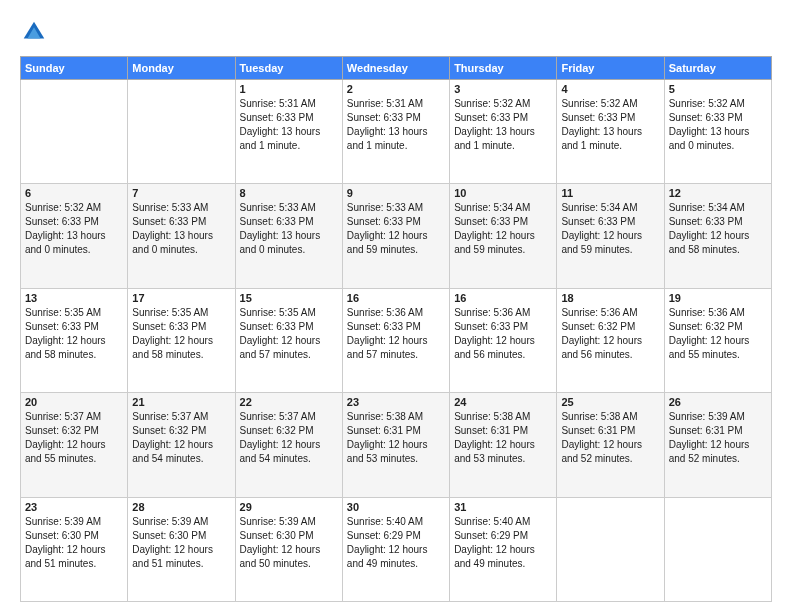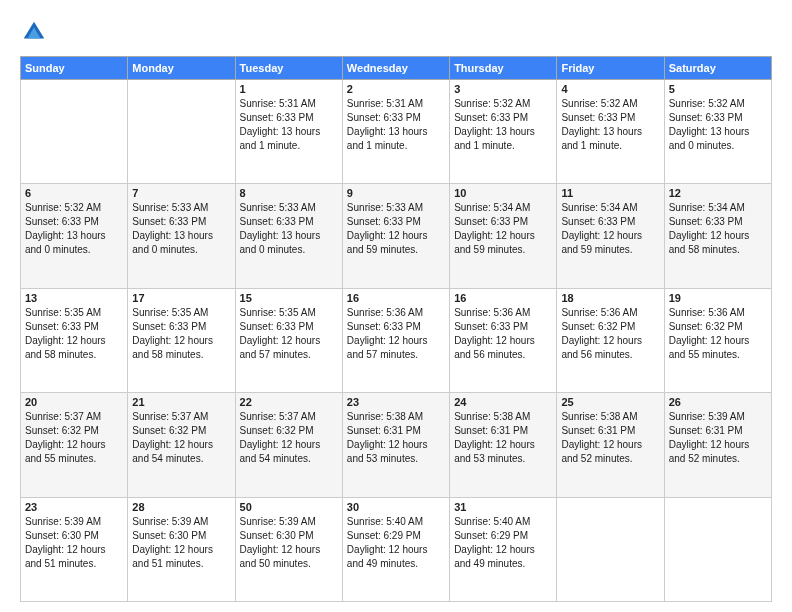--- a/index.html
+++ b/index.html
@@ -247,21 +247,21 @@
         <tr>
           <td>
             <span class="day-number">23</span>
             <div class="day-info">Sunrise: 5:39 AM<br>Sunset: 6:30 PM<br>Daylight: 12 hours and 51 minutes.</div>
           </td>
           <td>
             <span class="day-number">28</span>
             <div class="day-info">Sunrise: 5:39 AM<br>Sunset: 6:30 PM<br>Daylight: 12 hours and 51 minutes.</div>
           </td>
           <td>
-            <span class="day-number">50</span>
+            <span class="day-number">29</span>
             <div class="day-info">Sunrise: 5:39 AM<br>Sunset: 6:30 PM<br>Daylight: 12 hours and 50 minutes.</div>
           </td>
           <td>
             <span class="day-number">30</span>
             <div class="day-info">Sunrise: 5:40 AM<br>Sunset: 6:29 PM<br>Daylight: 12 hours and 49 minutes.</div>
           </td>
           <td>
             <span class="day-number">31</span>
             <div class="day-info">Sunrise: 5:40 AM<br>Sunset: 6:29 PM<br>Daylight: 12 hours and 49 minutes.</div>
           </td>

